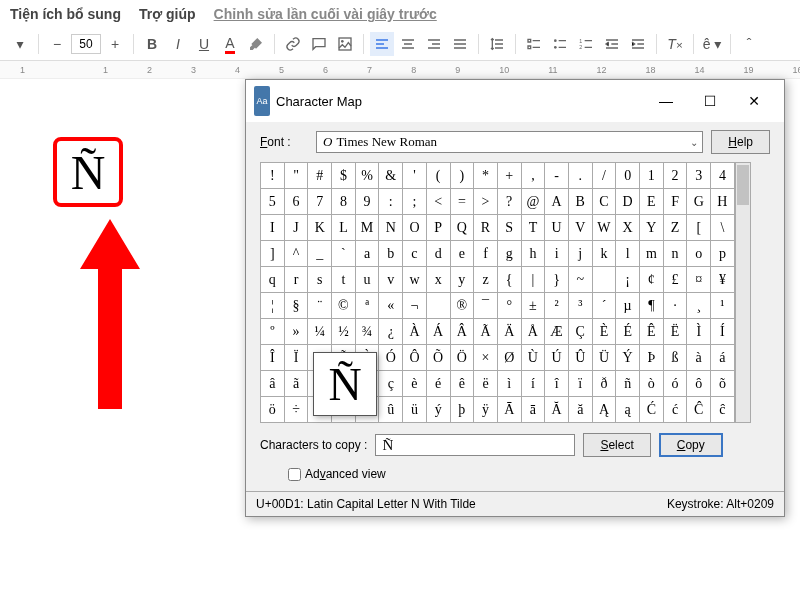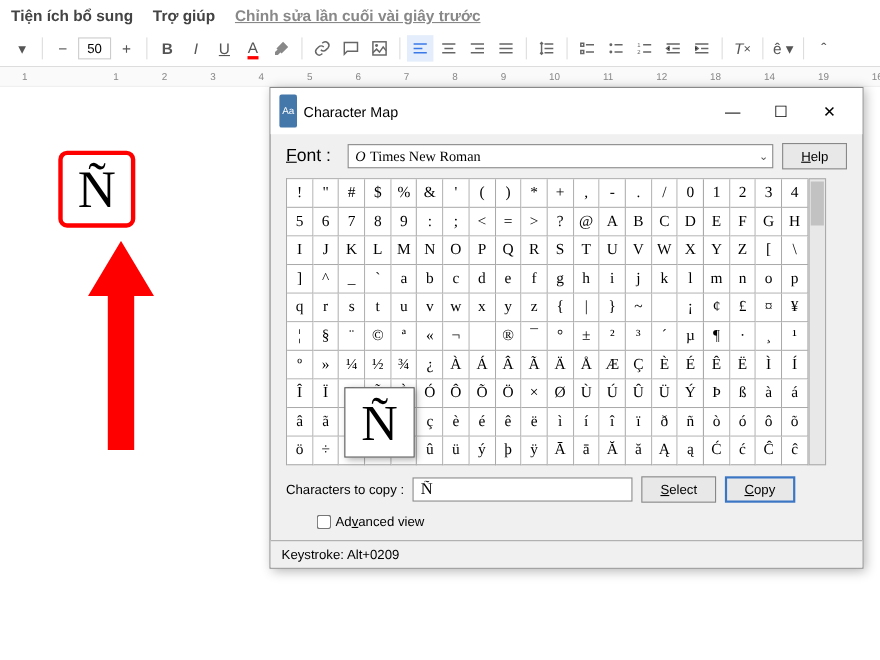--- a/index.html
+++ b/index.html
@@ -28,21 +28,21 @@
 
 
 .charmap { position:absolute; left:245px; top:0px; width:540px; background:#f0f0f0; border:1px solid #888; box-shadow:2px 2px 10px rgba(0,0,0,0.3); }
 .titlebar { display:flex; align-items:center; padding:6px 8px; background:#fff; }
 .titlebar .icon { width:16px; height:30px; margin-right:6px; background:#47a; border-radius:2px; display:inline-flex;align-items:center;justify-content:center;color:#fff;font-size:9px;}
 .titlebar .title { flex:1; font-size:13px; }
 .winbtn { width:44px; height:28px; display:flex; align-items:center; justify-content:center; font-size:14px; cursor:pointer; }
 
 .cm-body { padding:8px 14px 10px; }
 .cm-row { display:flex; align-items:center; gap:8px; margin-bottom:8px; }
-.cm-row label { width:48px; font-size:16px; }
+.cm-row label { width:48px; font-size:12px; }
 .fontselect { flex:1; height:22px; border:1px solid #888; background:#fff; padding:0 6px; display:flex; align-items:center; font-family:'Times New Roman',serif; font-style:italic; font-size:13px; position:relative; }
 .fontselect .fcaret { position:absolute; right:4px; font-style:normal; font-size:10px; color:#555; }
 .helpbtn, .selectbtn, .copybtn { height:24px; padding:0 16px; border:1px solid #888; background:#e8e8e8; font-size:12px; cursor:pointer; }
 .copybtn { border:2px solid #3a76c4; }
 
 .grid-wrap { display:flex; }
 .grid { display:grid; grid-template-columns: repeat(20, 23.7px); border-top:1px solid #aaa; border-left:1px solid #aaa; font-family:'Times New Roman',serif; }
 .cell { width:23.7px; height:26px; border-right:1px solid #aaa; border-bottom:1px solid #aaa; display:flex; align-items:center; justify-content:center; font-size:14px; cursor:pointer; background:#fff; }
 .vscroll { width:16px; background:#e8e8e8; border:1px solid #aaa; position:relative; }
 .vscroll .thumb { position:absolute; top:2px; left:1px; right:1px; height:40px; background:#c2c2c2; }
@@ -439,18 +439,19 @@
         <button class="selectbtn"><u>S</u>elect</button>
         <button class="copybtn"><u>C</u>opy</button>
       </div>
 
       <div class="advrow">
         <input type="checkbox" style="">
         <label>Ad<u>v</u>anced view</label>
       </div>
     </div>
     <div class="statusbar">
+      <span>U+00D1: Latin Capital Letter N With Tilde</span>
       <span>Keystroke: Alt+0209</span>
     </div>
   </div>
 
   <div class="popup-char">Ñ</div>
 </div>
 
 </body></html>

